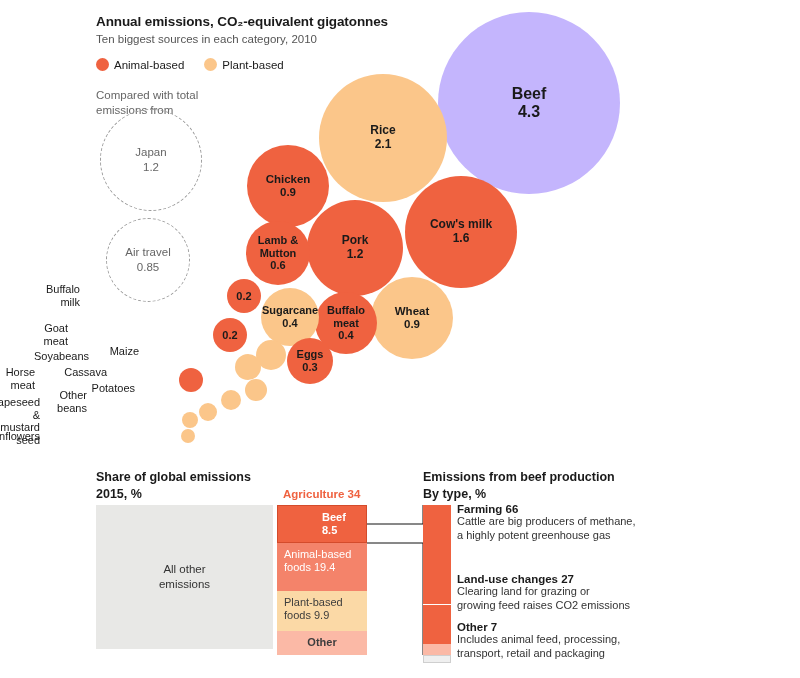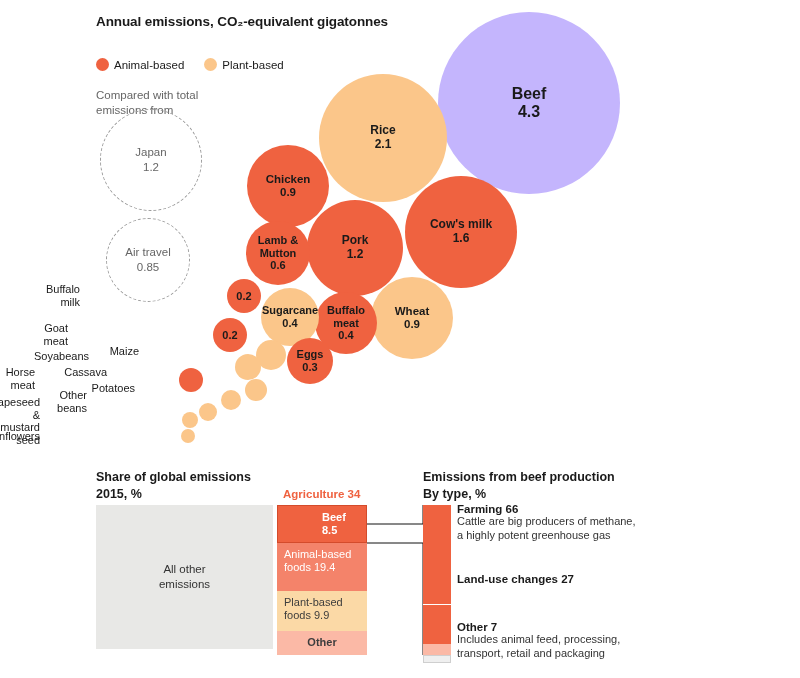--- a/index.html
+++ b/index.html
@@ -67,20 +67,21 @@
   .note{margin-bottom:4px;}
   .note .h{font-size:11.5px;font-weight:bold;}
   .note .b{font-size:11px;color:#333;line-height:1.25;}
 </style>
 </head>
 <body>
 
 <div class="bubble-area">
 
   <div class="title">Annual emissions, CO₂-equivalent gigatonnes</div>
+  <div class="subtitle">Ten biggest sources in each category, 2010</div>
 
   <div class="legend">
     <span class="item">
       <span class="dot" style="background:#ef6240"></span>
       <span>Animal-based</span>
     </span>
     <span class="item">
       <span class="dot" style="background:#fbc68a"></span>
       <span>Plant-based</span>
     </span>
@@ -208,19 +209,21 @@
     <div class="bseg" style="height: 8px; background: rgb(239, 239, 239); border: 1px solid rgb(207, 207, 207);"></div>
   </div>
 <div class="beefnotes" id="beefnotes-host">
     <div class="note" style="position: absolute; top: 0px;">
       <div class="h">Farming 66</div>
       <div class="b" style="white-space: pre-line;">Cattle are big producers of methane,
 a highly potent greenhouse gas</div>
     </div>
     <div class="note" style="position: absolute; top: 70px;">
       <div class="h">Land-use changes 27</div>
+      <div class="b" style="white-space: pre-line;">Clearing land for grazing or
+growing feed raises CO2 emissions</div>
     </div>
     <div class="note" style="position: absolute; top: 118px;">
       <div class="h">Other 7</div>
       <div class="b" style="white-space: pre-line;">Includes animal feed, processing,
 transport, retail and packaging</div>
     </div>
   </div>
 
 </body></html>

